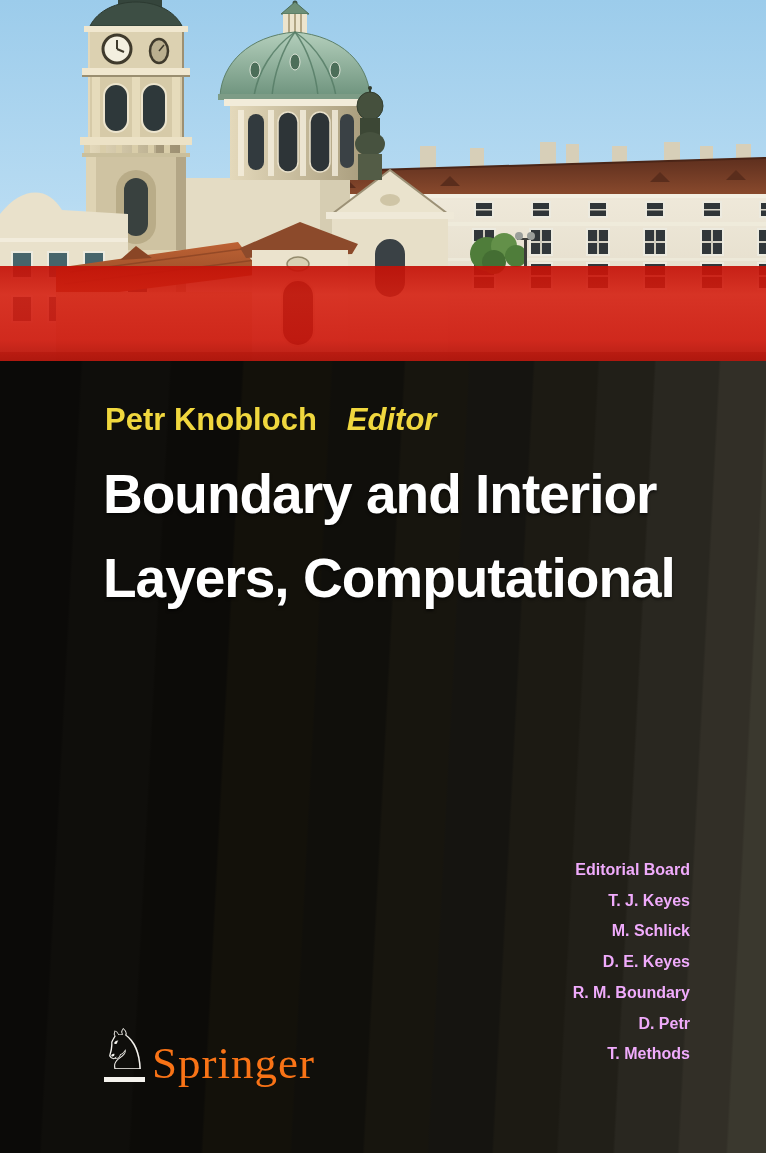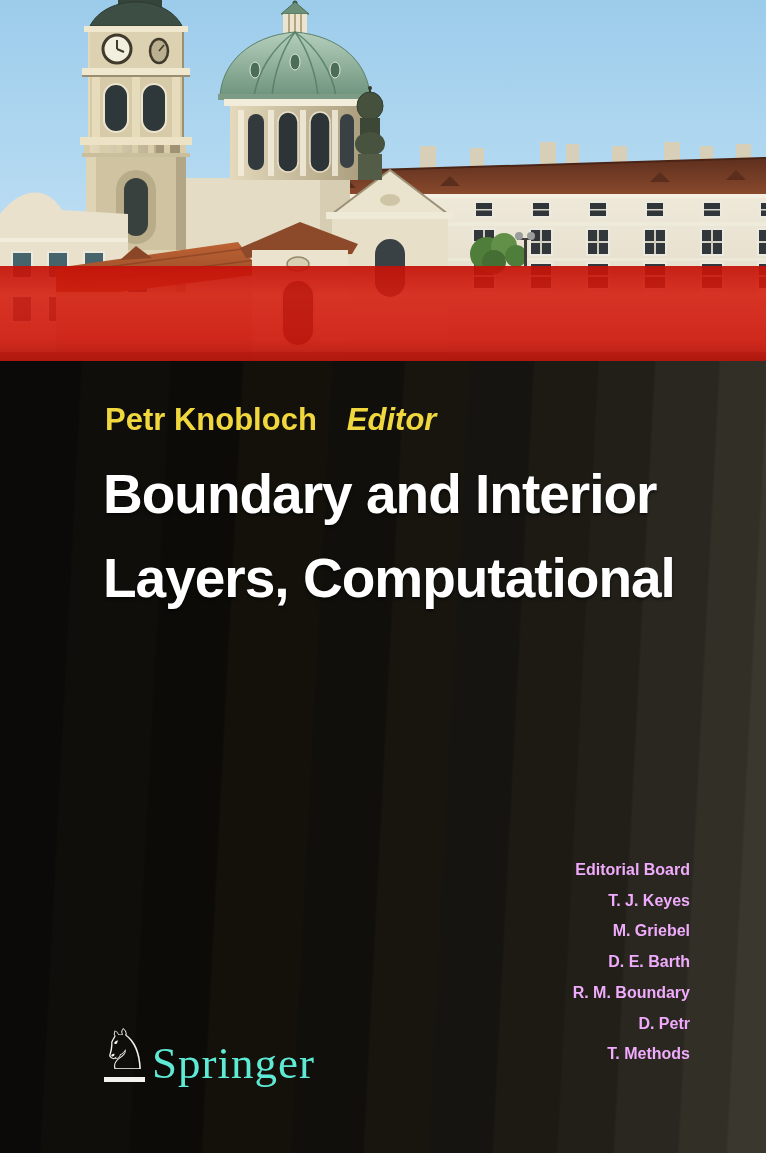--- a/index.html
+++ b/index.html
@@ -67,21 +67,21 @@
   .horse{
     position:absolute;left:100px;top:1022px;
     color:#f5f3ee;font-family:"DejaVu Sans",sans-serif;
     font-size:56px;line-height:56px;
   }
   .horse-underline{
     position:absolute;left:104px;top:1077px;width:41px;height:5px;background:#f5f3ee;
   }
   .springer-word{
     position:absolute;left:152px;top:1040px;
-    color:#5eead4;font-family:"Liberation Serif",serif;
+    color:#f97316;font-family:"Liberation Serif",serif;
     font-size:45px;line-height:46px;letter-spacing:1px;
   }
 </style>
 </head>
 <body>
 
 <div class="cover">
 
   <svg class="photo" width="766" height="366" viewBox="0 0 766 366" preserveAspectRatio="none">
     <defs>
@@ -298,22 +298,22 @@
   </div>
 
   <div class="book-title">
     <div>Boundary and Interior</div>
     <div>Layers, Computational</div>
   </div>
 
   <div class="board">
     <div>Editorial Board</div>
     <div>T. J. Keyes</div>
-    <div>M. Griebel</div>
-    <div>D. E. Barth</div>
+    <div>M. Schlick</div>
+    <div>D. E. Keyes</div>
     <div>R. M. Boundary</div>
     <div>D. Petr</div>
     <div>T. Methods</div>
   </div>
 
   <div class="springer">
     <div class="horse">♘</div>
     <div class="horse-underline"></div>
     <div class="springer-word">Springer</div>
   </div>

